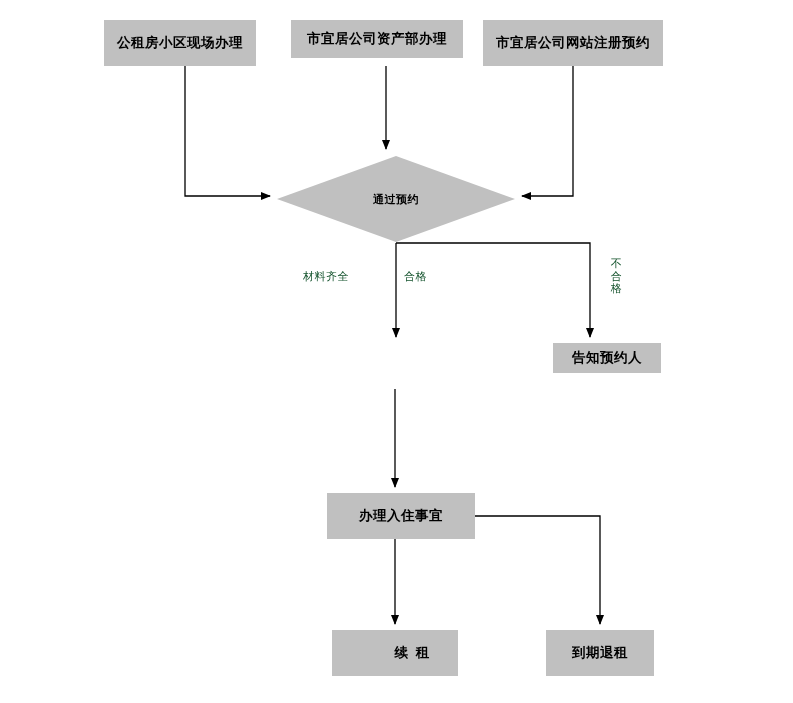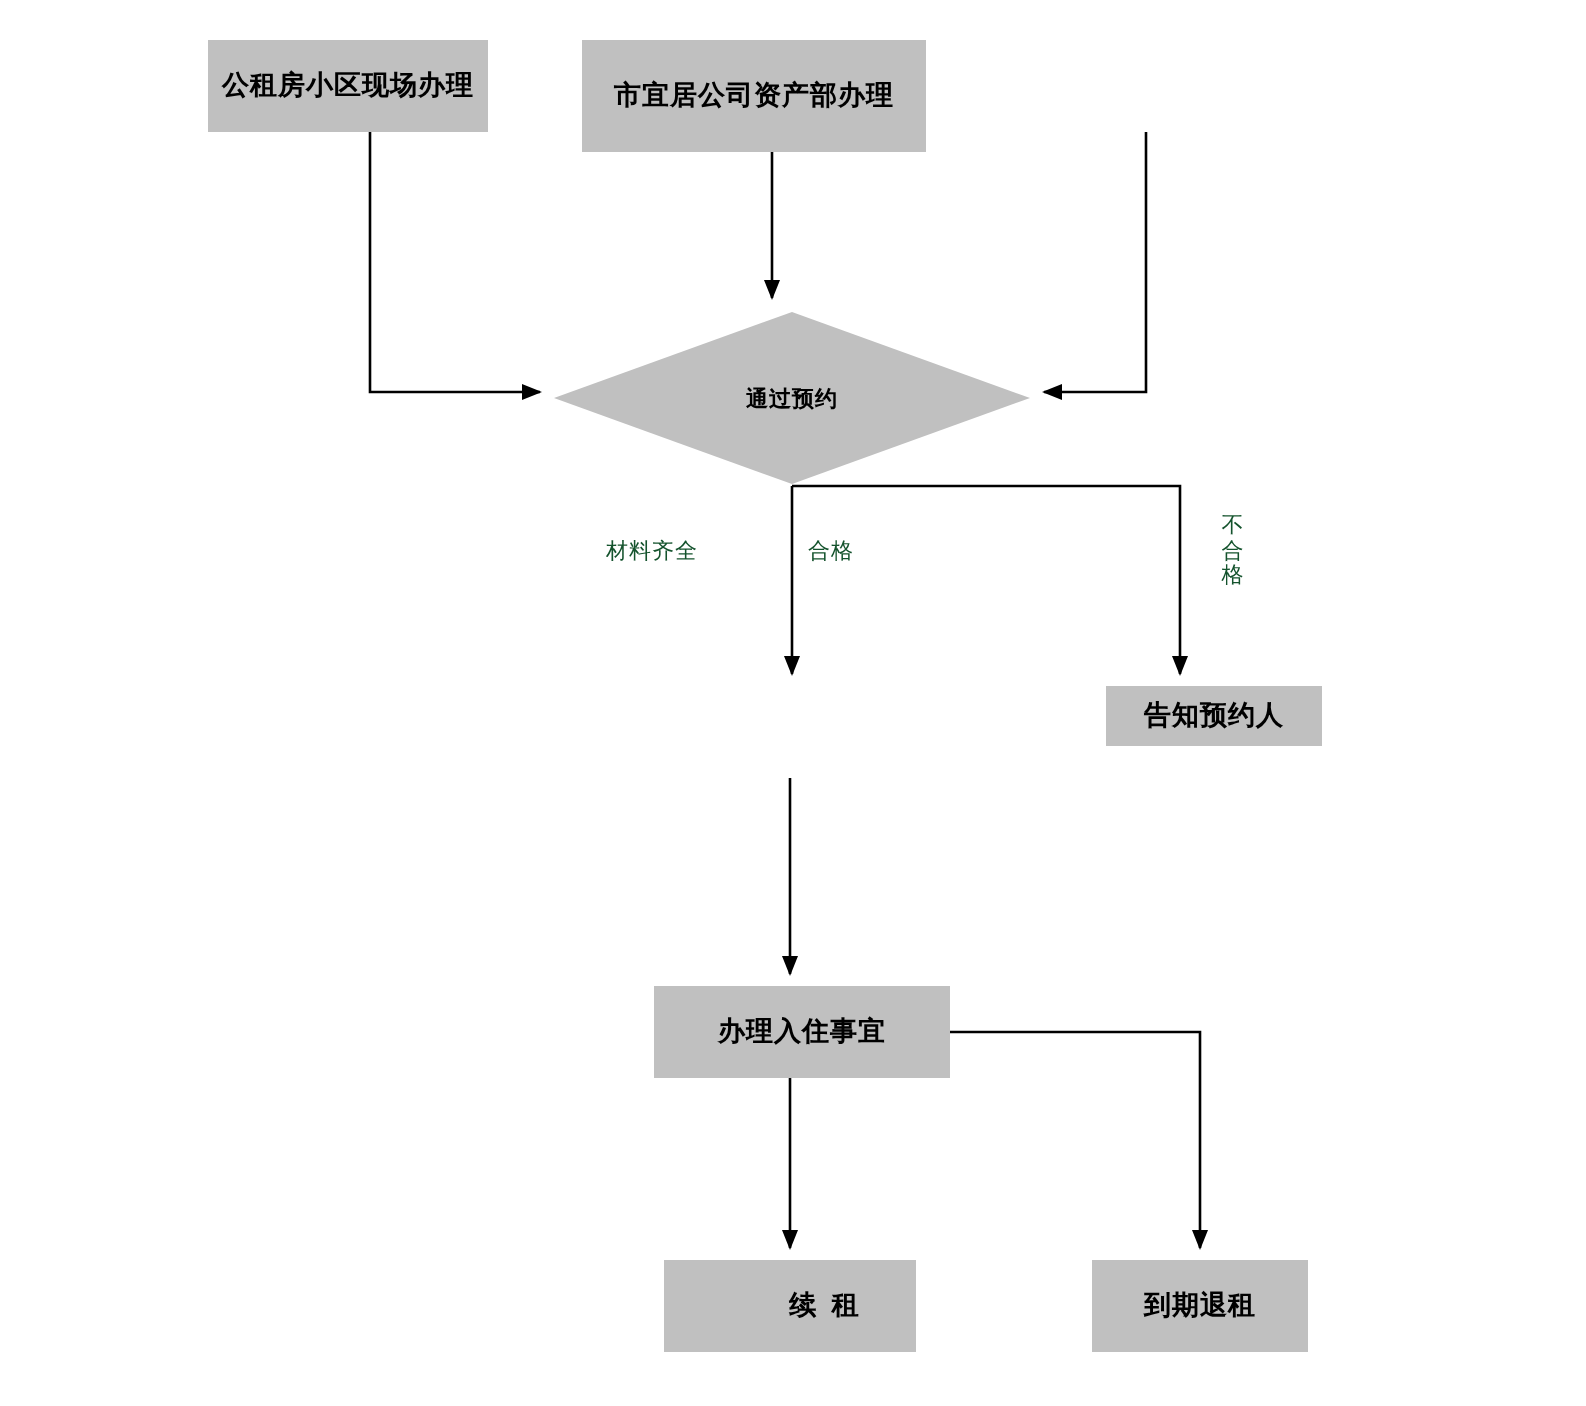--- a/index.html
+++ b/index.html
@@ -93,24 +93,25 @@
 
     <path d="M396,243 L590,243 L590,337" fill="none" stroke="#000" stroke-width="1.3" marker-end="url(#arrow)"></path>
 
     <path d="M395,389 L395,487" fill="none" stroke="#000" stroke-width="1.3" marker-end="url(#arrow)"></path>
 
     <path d="M395,539 L395,624" fill="none" stroke="#000" stroke-width="1.3" marker-end="url(#arrow)"></path>
 
     <path d="M463,516 L600,516 L600,624" fill="none" stroke="#000" stroke-width="1.3" marker-end="url(#arrow)"></path>
   </svg>
 
-  <div class="node" style="left:104px; top:20px; width:140px; height:46px;text-align:center;">公租房小区现场办理</div>
+  <div class="node" style="left:104px; top:20px; width:152px; height:46px;text-align:center;">公租房小区现场办理</div>
 
-  <div class="node" style="left:291px; top:20px; width:172px; height:56px;">市宜居公司资产部办理</div>
+  <div class="node" style="left:291px; top:20px; width:172px; height:38px;">市宜居公司资产部办理</div>
 
+  <div class="node" style="left:483px; top:20px; width:180px; height:46px;">市宜居公司网站注册预约</div>
 
   <div class="diamond-wrap" style="left:276px; top:155px; width:240px; height:88px;">
     <svg width="240" height="88">
       <polygon points="120,1 239,44 120,87 1,44" fill="#c0c0c0"></polygon>
     </svg>
     <div class="diamond-label">通过预约</div>
   </div>
 
 
   <div class="node" style="left:553px; top:343px; width:108px; height:30px;">告知预约人</div>

